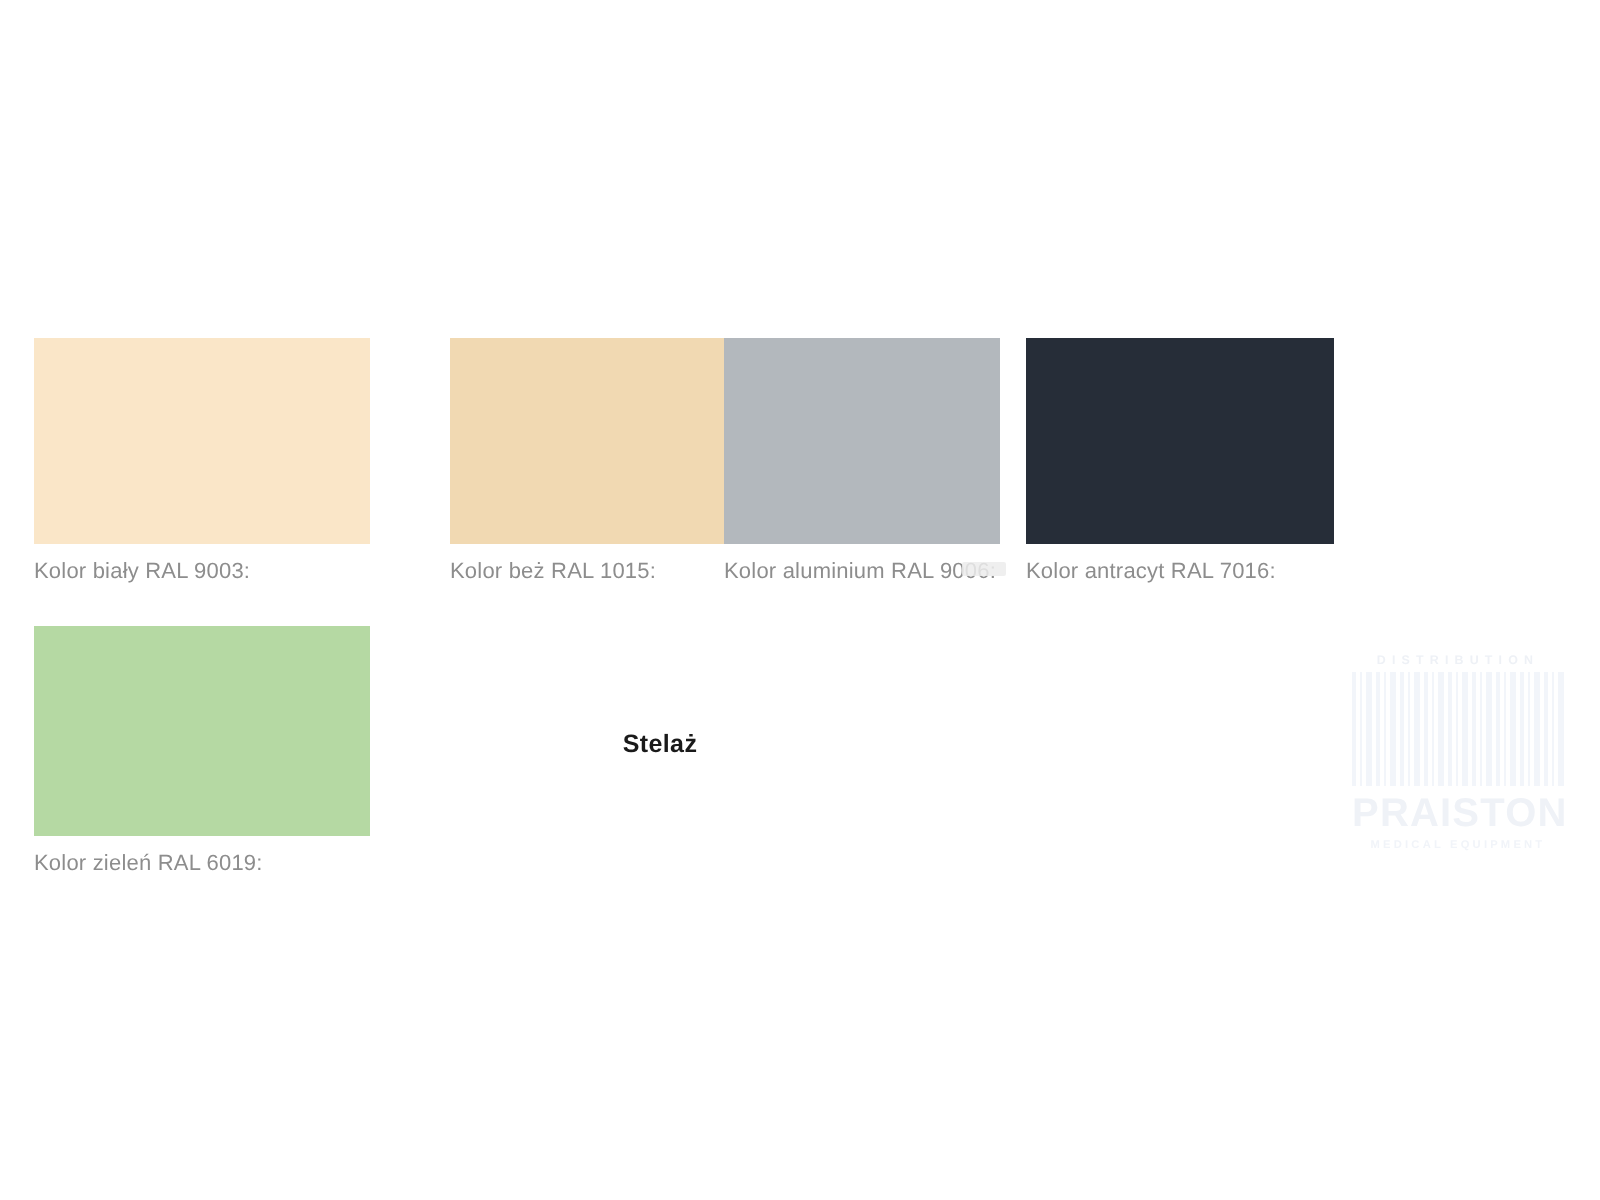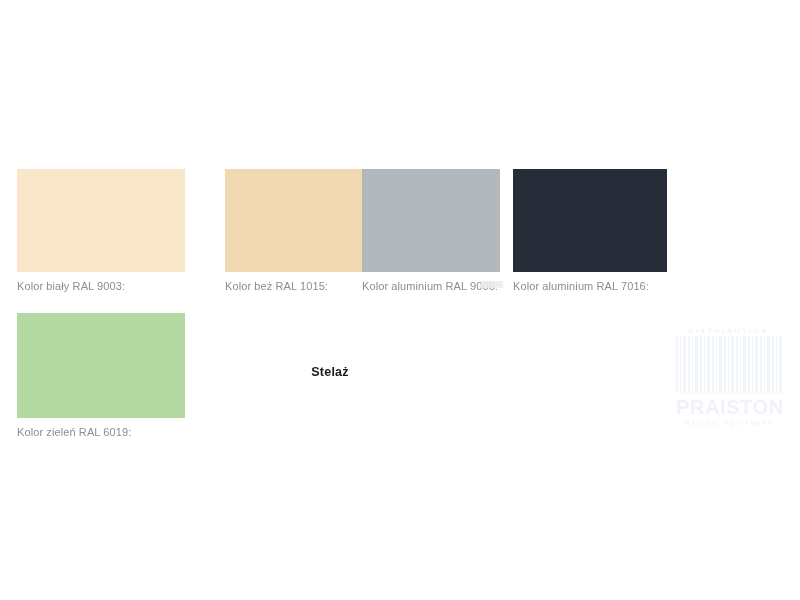--- a/index.html
+++ b/index.html
@@ -146,21 +146,21 @@
     <div class="swatch-label">Kolor beż RAL 1015:</div>
   </div>
 
   <div class="swatch-cell col-3 row-1">
     <div class="swatch-chip" style="background:#b3b8bd;"></div>
     <div class="swatch-label">Kolor aluminium RAL 9006:</div>
   </div>
 
   <div class="swatch-cell col-4 row-1">
     <div class="swatch-chip" style="background:#262d38;"></div>
-    <div class="swatch-label">Kolor aluminium RAL 7016:</div>
+    <div class="swatch-label">Kolor antracyt RAL 7016:</div>
   </div>
 
   <div id="label-artifact"></div>
 
   <div class="swatch-cell col-1 row-2">
     <div class="swatch-chip" style="background:#b5d9a3;"></div>
     <div class="swatch-label">Kolor zieleń RAL 6019:</div>
   </div>
 
   <div id="stelaz-caption">Stelaż</div>

